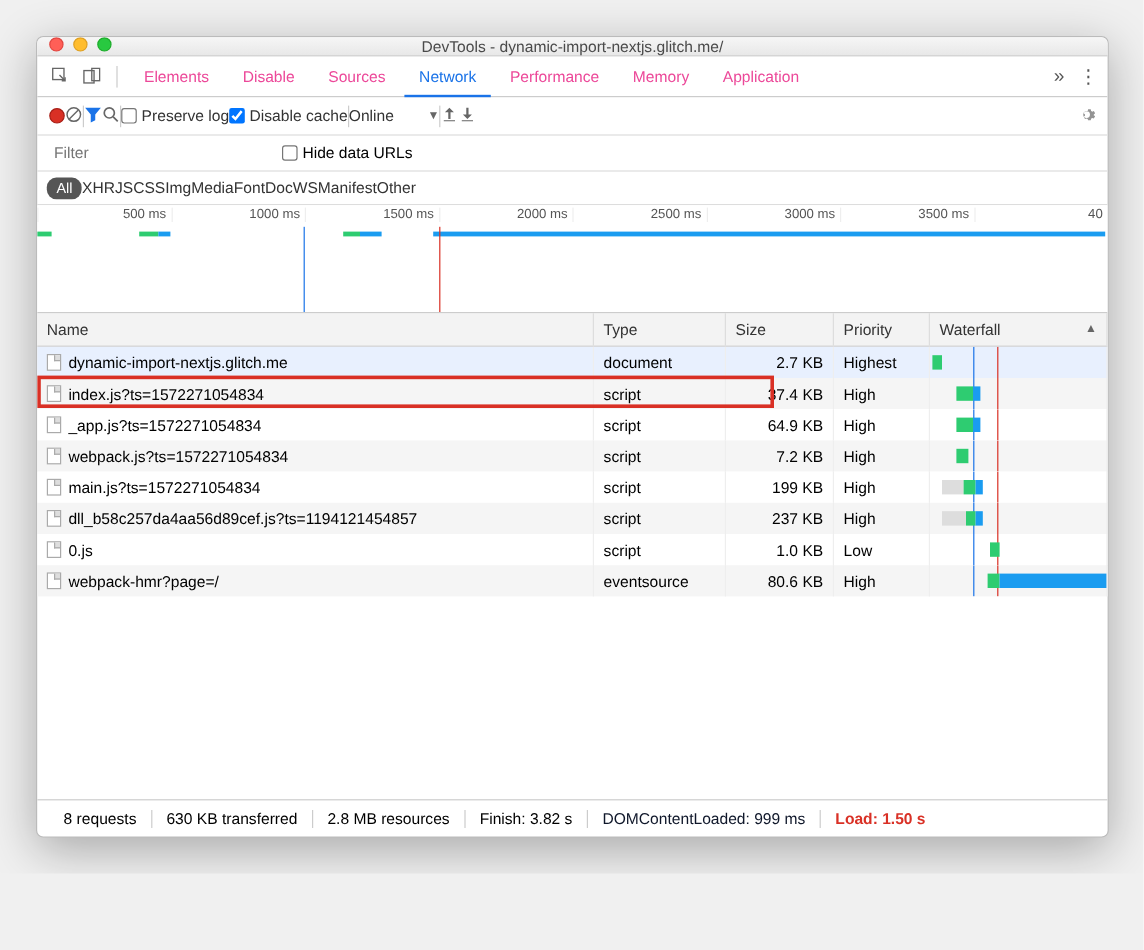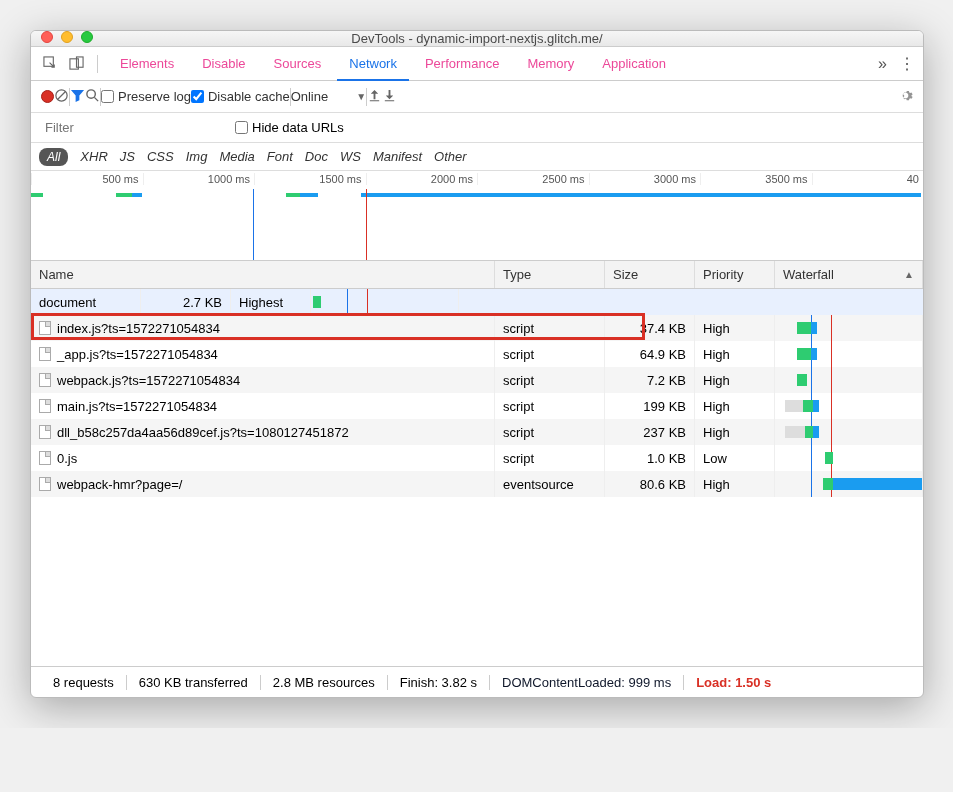--- a/index.html
+++ b/index.html
@@ -25,21 +25,21 @@
 .clear-btn { color: #666; }
 .filter-btn { color: #1a73e8; }
 .search-btn { color: #666; }
 .tb-sep { width: 1px; height: 18px; background: #ccc; }
 .chk { display: flex; align-items: center; gap: 4px; }
 .chk input { width: 13px; height: 13px; }
 .arrow-up, .arrow-down { color: #666; }
 .gear { margin-left: auto; color: #666; }
 .filterbar { display: flex; align-items: center; height: 30px; padding: 0 8px; border-bottom: 1px solid #ddd; gap: 16px; font-size: 13px; }
 .filter-input { font-size: 13px; color: #888; padding: 2px 6px; border: none; width: 180px; }
-.typebar { display: flex; align-items: center; height: 28px; padding: 0 8px; border-bottom: 1px solid #ddd; gap: 12px; font-size: 13px; color: #333; font-style: italic; }
+.typebar { display: flex; align-items: center; height: 28px; padding: 0 8px; border-bottom: 1px solid #ddd; font-size: 13px; color: #333; }
 .type-pill { background: #555; color: #fff; padding: 2px 8px; border-radius: 8px; font-size: 12px; }
 .timeline { height: 90px; border-bottom: 1px solid #ccc; position: relative; background: #fff; }
 .time-labels { position: absolute; top: 2px; left: 0; right: 0; display: flex; font-size: 11px; color: #555; }
 .time-labels span { flex: 1; text-align: right; padding-right: 4px; border-left: 1px solid #eee; }
 .tl-body { position: absolute; top: 18px; bottom: 0; left: 0; right: 0; }
 .tl-bar { position: absolute; height: 4px; top: 8px; }
 .tl-bar.blue { background: #1a9cf0; }
 .tl-bar.green { background: #2ecc71; }
 .tl-marker { position: absolute; top: 0; bottom: 0; width: 1px; }
 .tl-marker.dcl { background: #1a73e8; }
@@ -220,20 +220,24 @@
     <div class="th th-prio">Priority</div>
     <div class="th th-water">
         <span>Waterfall</span>
         <span class="sort-arrow">▲</span>
       </div>
   </div>
 
   <div class="rows-wrapper">
   <div class="rows">
     <div class="row sel">
+      <div class="cell c-name">
+            <span class="file-icon"></span>
+            <span>dynamic-import-nextjs.glitch.me</span>
+          </div>
       <div class="cell c-type">document</div>
       <div class="cell c-size">2.7 KB</div>
       <div class="cell c-prio">Highest</div>
       <div class="cell c-water">
             <div class="wf-line-dcl" style="left:36px"></div>
             <div class="wf-line-load" style="left:56px"></div>
             <div class="wf-bar wf-green" style="left:2px;width:8px"></div>
           </div>
     </div>
     <div class="row odd">
@@ -292,21 +296,21 @@
             <div class="wf-line-dcl" style="left:36px"></div>
             <div class="wf-line-load" style="left:56px"></div>
             <div class="wf-bar wf-gray" style="left:10px;width:18px"></div>
             <div class="wf-bar wf-green" style="left:28px;width:10px"></div>
             <div class="wf-bar wf-blue" style="left:38px;width:6px"></div>
           </div>
     </div>
     <div class="row odd">
       <div class="cell c-name">
             <span class="file-icon"></span>
-            <span>dll_b58c257da4aa56d89cef.js?ts=1080127451872</span>
+            <span>dll_b58c257da4aa56d89cef.js?ts=1194121454857</span>
           </div>
       <div class="cell c-type">script</div>
       <div class="cell c-size">237 KB</div>
       <div class="cell c-prio">High</div>
       <div class="cell c-water">
             <div class="wf-line-dcl" style="left:36px"></div>
             <div class="wf-line-load" style="left:56px"></div>
             <div class="wf-bar wf-gray" style="left:10px;width:20px"></div>
             <div class="wf-bar wf-green" style="left:30px;width:8px"></div>
             <div class="wf-bar wf-blue" style="left:38px;width:6px"></div>

